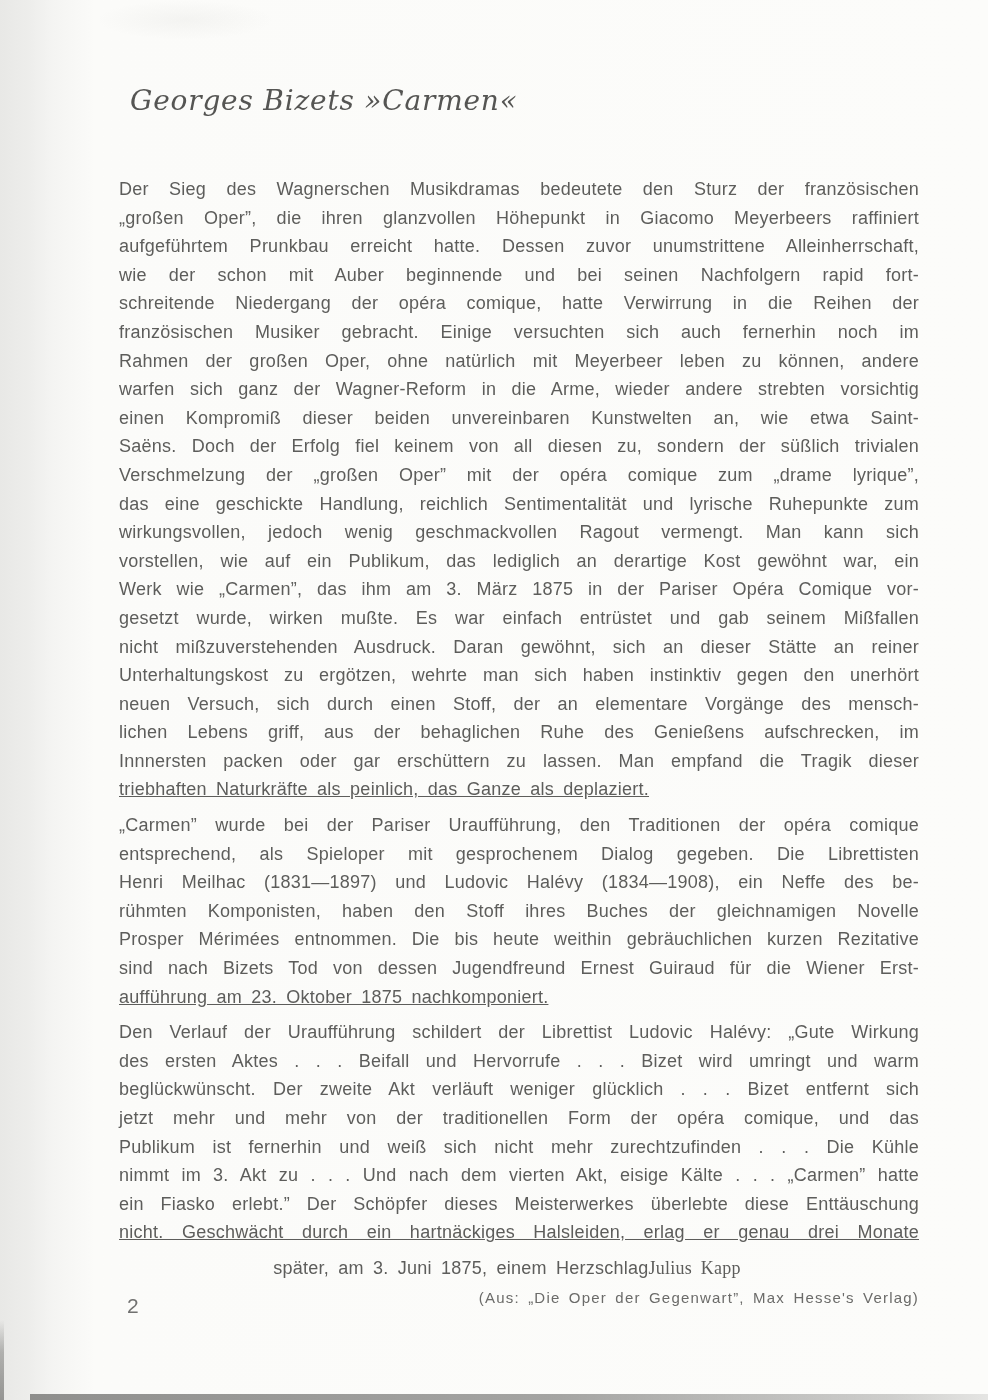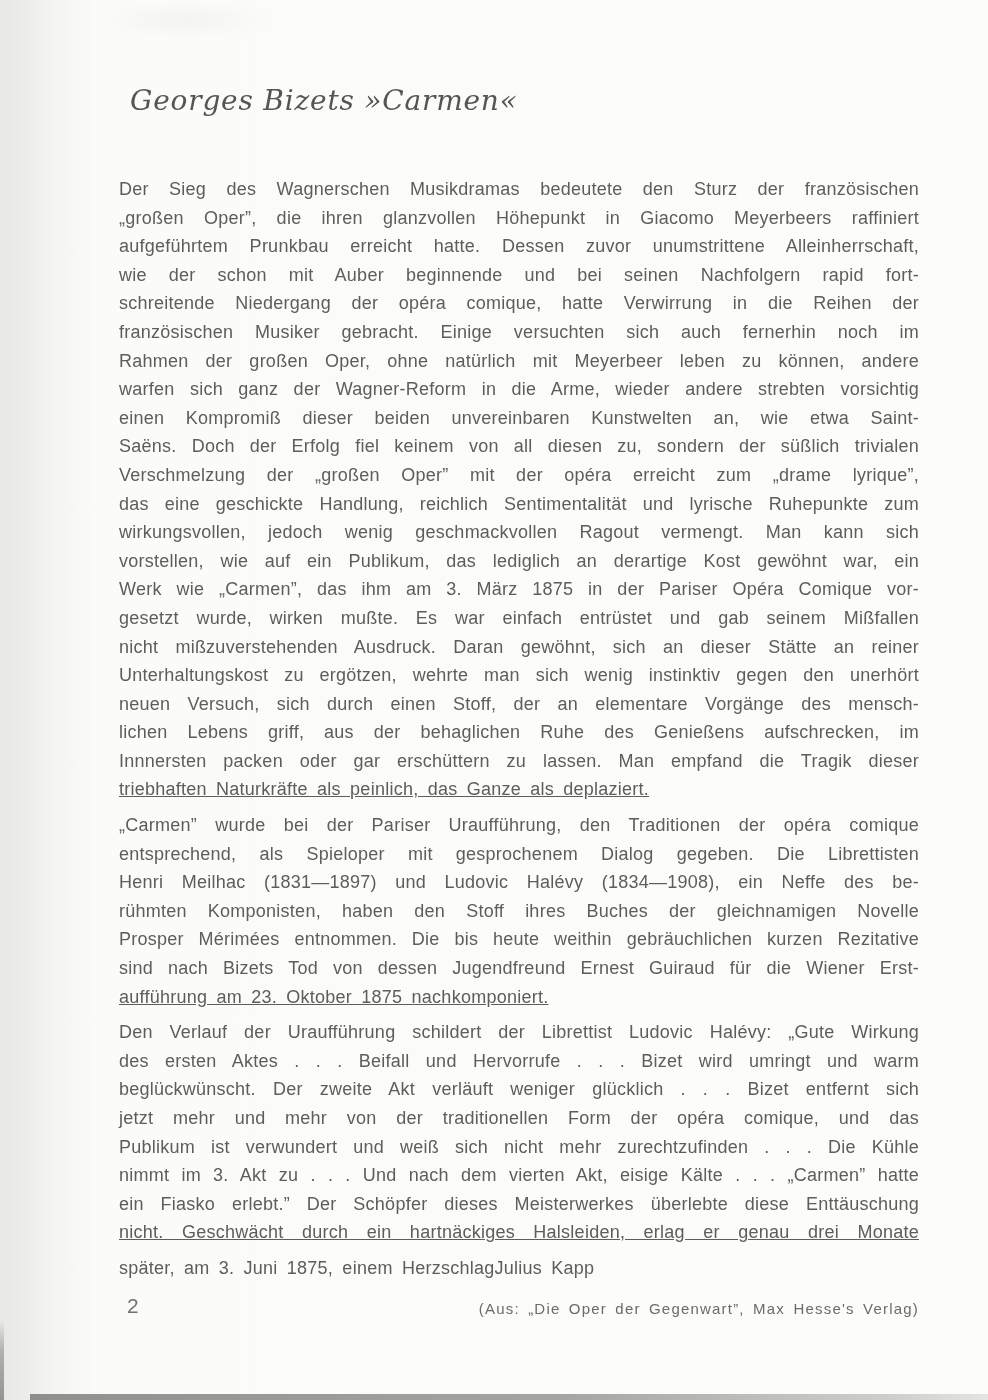--- a/index.html
+++ b/index.html
@@ -57,26 +57,26 @@
   .para { margin: 0 0 7px 0; }
   .line {
     text-align: justify;
     text-align-last: justify;
     white-space: normal;
   }
   .para .line:last-child { text-align-last: left; text-decoration: underline; }
   .para.full-last .line:last-child { text-align-last: justify; }
   .sig-line {
     display: flex;
-    justify-content: flex-start;
+    justify-content: center;
     align-items: baseline;
   }
-  .sig-line .author { padding-right: 24px; }
+  .sig-line .author { padding-right: 24px; font-family: Liberation Serif, serif; }
   .attribution {
-    margin-top: 12px;
+    margin-top: 1px;
     text-align: right;
     font-size: 15px;
     letter-spacing: 1.2px;
     word-spacing: 3px;
     color: #6b6b69;
   }
   .pagenum {
     position: absolute;
     left: 127px; top: 1294px;
     font-size: 21px;
@@ -99,48 +99,48 @@
         <div class="line">Der Sieg des Wagnerschen Musikdramas bedeutete den Sturz der französischen</div>
         <div class="line">„großen Oper”, die ihren glanzvollen Höhepunkt in Giacomo Meyerbeers raffiniert</div>
         <div class="line">aufgeführtem Prunkbau erreicht hatte. Dessen zuvor unumstrittene Alleinherrschaft,</div>
         <div class="line">wie der schon mit Auber beginnende und bei seinen Nachfolgern rapid fort-</div>
         <div class="line">schreitende Niedergang der opéra comique, hatte Verwirrung in die Reihen der</div>
         <div class="line">französischen Musiker gebracht. Einige versuchten sich auch fernerhin noch im</div>
         <div class="line">Rahmen der großen Oper, ohne natürlich mit Meyerbeer leben zu können, andere</div>
         <div class="line">warfen sich ganz der Wagner-Reform in die Arme, wieder andere strebten vorsichtig</div>
         <div class="line">einen Kompromiß dieser beiden unvereinbaren Kunstwelten an, wie etwa Saint-</div>
         <div class="line">Saëns. Doch der Erfolg fiel keinem von all diesen zu, sondern der süßlich trivialen</div>
-        <div class="line">Verschmelzung der „großen Oper” mit der opéra erreicht zum „drame lyrique”,</div>
+        <div class="line">Verschmelzung der „großen Oper” mit der opéra comique zum „drame lyrique”,</div>
         <div class="line">das eine geschickte Handlung, reichlich Sentimentalität und lyrische Ruhepunkte zum</div>
         <div class="line">wirkungsvollen, jedoch wenig geschmackvollen Ragout vermengt. Man kann sich</div>
         <div class="line">vorstellen, wie auf ein Publikum, das lediglich an derartige Kost gewöhnt war, ein</div>
         <div class="line">Werk wie „Carmen”, das ihm am 3. März 1875 in der Pariser Opéra Comique vor-</div>
         <div class="line">gesetzt wurde, wirken mußte. Es war einfach entrüstet und gab seinem Mißfallen</div>
         <div class="line">nicht mißzuverstehenden Ausdruck. Daran gewöhnt, sich an dieser Stätte an reiner</div>
-        <div class="line">Unterhaltungskost zu ergötzen, wehrte man sich wenig instinktiv gegen den unerhört</div>
+        <div class="line">Unterhaltungskost zu ergötzen, wehrte man sich haben instinktiv gegen den unerhört</div>
         <div class="line">neuen Versuch, sich durch einen Stoff, der an elementare Vorgänge des mensch-</div>
         <div class="line">lichen Lebens griff, aus der behaglichen Ruhe des Genießens aufschrecken, im</div>
         <div class="line">Innnersten packen oder gar erschüttern zu lassen. Man empfand die Tragik dieser</div>
         <div class="line">triebhaften Naturkräfte als peinlich, das Ganze als deplaziert.</div>
       </div>
     <div class="para">
         <div class="line">„Carmen” wurde bei der Pariser Uraufführung, den Traditionen der opéra comique</div>
         <div class="line">entsprechend, als Spieloper mit gesprochenem Dialog gegeben. Die Librettisten</div>
         <div class="line">Henri Meilhac (1831—1897) und Ludovic Halévy (1834—1908), ein Neffe des be-</div>
         <div class="line">rühmten Komponisten, haben den Stoff ihres Buches der gleichnamigen Novelle</div>
         <div class="line">Prosper Mérimées entnommen. Die bis heute weithin gebräuchlichen kurzen Rezitative</div>
         <div class="line">sind nach Bizets Tod von dessen Jugendfreund Ernest Guiraud für die Wiener Erst-</div>
         <div class="line">aufführung am 23. Oktober 1875 nachkomponiert.</div>
       </div>
     <div class="para full-last">
         <div class="line">Den Verlauf der Uraufführung schildert der Librettist Ludovic Halévy: „Gute Wirkung</div>
         <div class="line">des ersten Aktes . . . Beifall und Hervorrufe . . . Bizet wird umringt und warm</div>
         <div class="line">beglückwünscht. Der zweite Akt verläuft weniger glücklich . . . Bizet entfernt sich</div>
         <div class="line">jetzt mehr und mehr von der traditionellen Form der opéra comique, und das</div>
-        <div class="line">Publikum ist verwundert und weiß sich nicht mehr zurechtzufinden . . . Die Kühle</div>
+        <div class="line">Publikum ist fernerhin und weiß sich nicht mehr zurechtzufinden . . . Die Kühle</div>
         <div class="line">nimmt im 3. Akt zu . . . Und nach dem vierten Akt, eisige Kälte . . . „Carmen” hatte</div>
         <div class="line">ein Fiasko erlebt.” Der Schöpfer dieses Meisterwerkes überlebte diese Enttäuschung</div>
         <div class="line">nicht. Geschwächt durch ein hartnäckiges Halsleiden, erlag er genau drei Monate</div>
       </div>
 
     <div class="sig-line">
       <span>später, am 3. Juni 1875, einem Herzschlag</span>
       <span class="author">Julius Kapp</span>
     </div>
 

